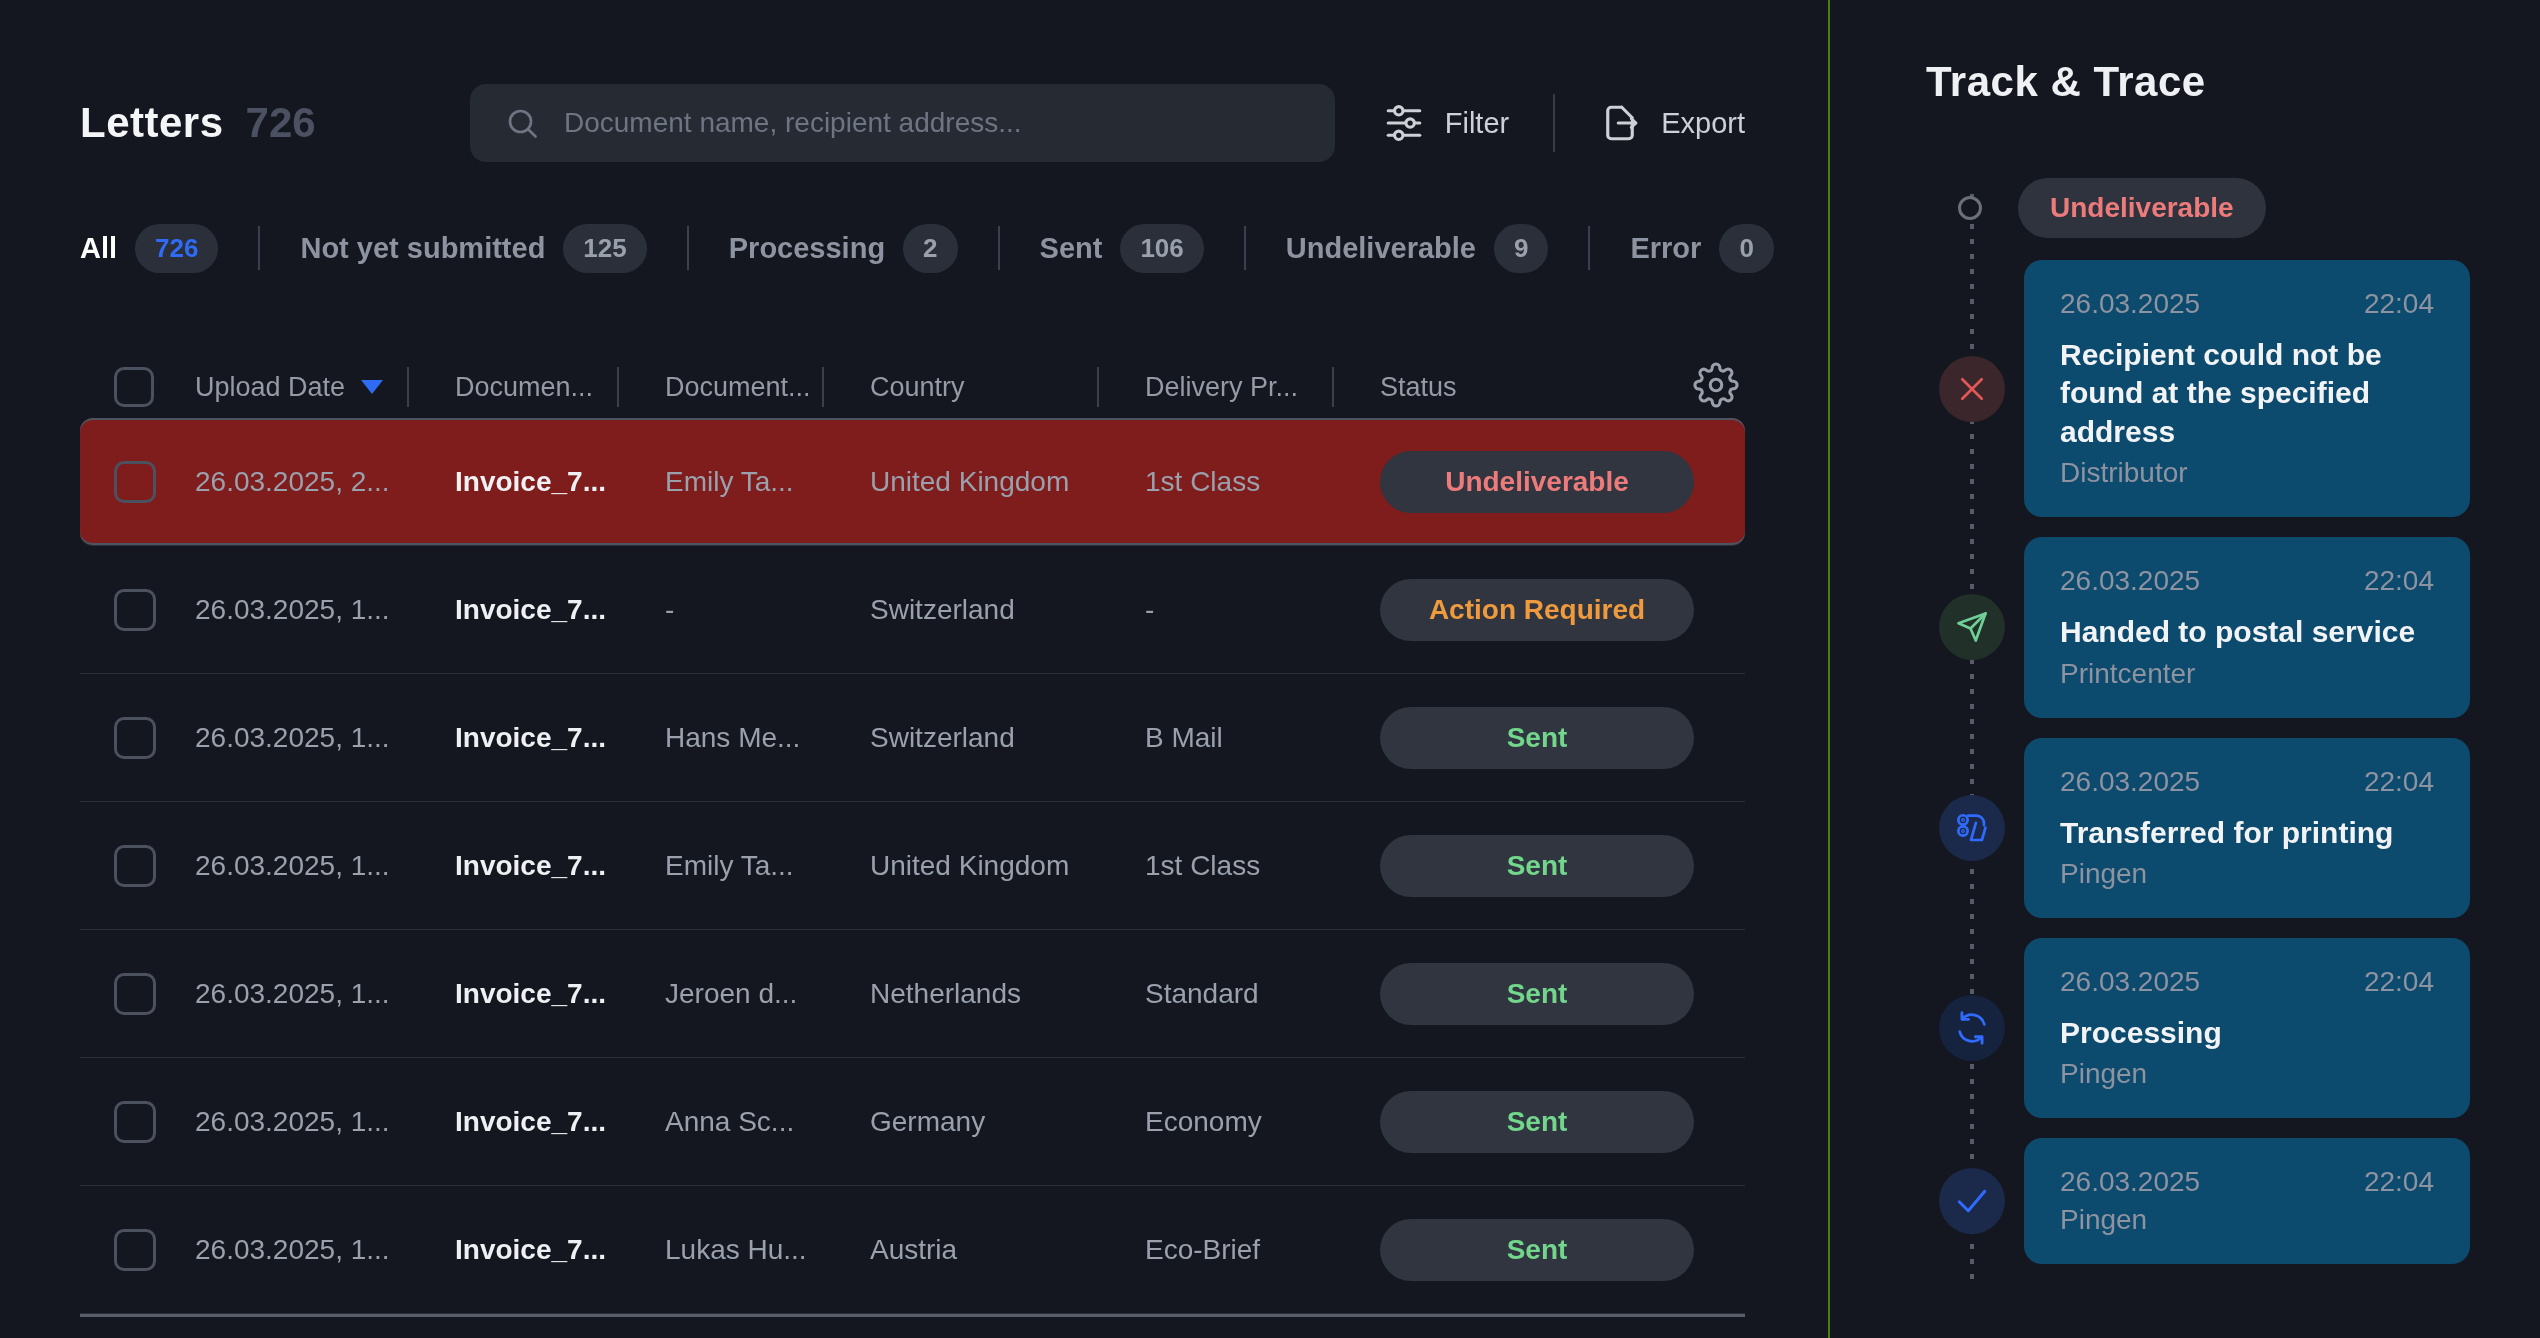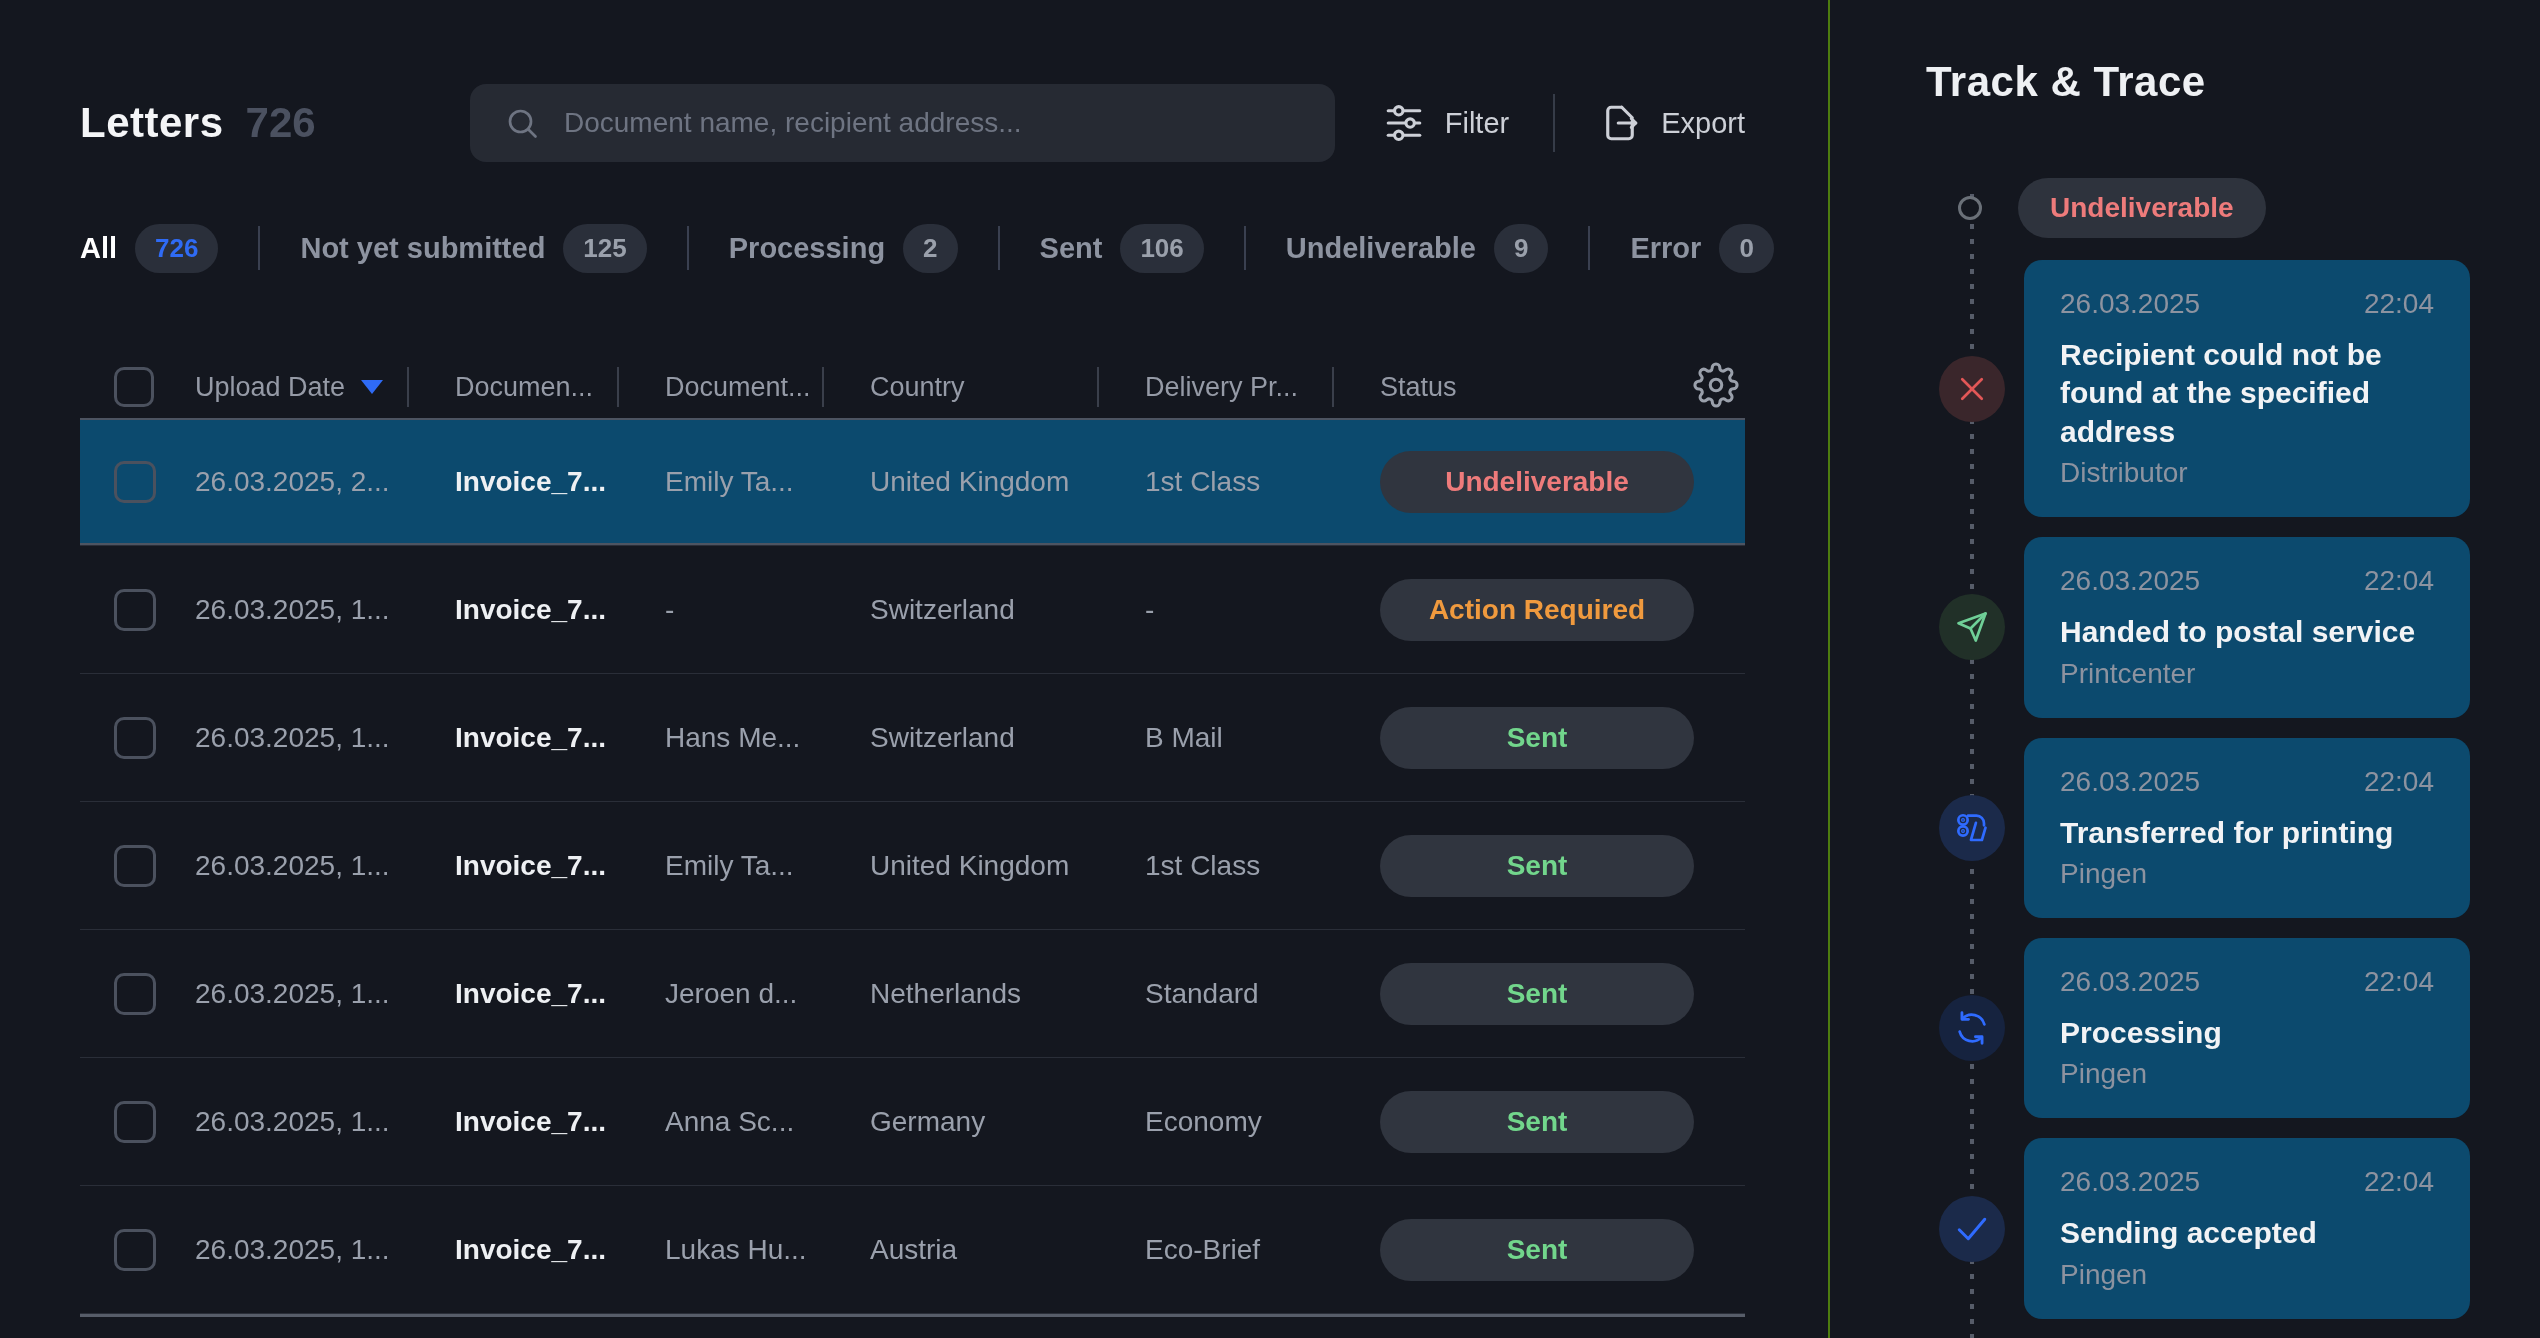--- a/index.html
+++ b/index.html
@@ -53,22 +53,22 @@
           color:#9aa0ab; cursor:pointer; }
   .gear svg { width:46px; height:46px; }
   .checkbox { width:42px; height:42px; border:3px solid #4b515e; border-radius:10px;
               margin-left:34px; background:transparent; cursor:pointer; }
   .thead .checkbox { width:40px; height:40px; }
 
   .row { display:grid; grid-template-columns:115px 260px 210px 205px 275px 235px auto;
          align-items:center; height:128px; border-bottom:1px solid #2a2e38; cursor:pointer; }
   .row .cell { font-size:28px; color:#9aa0ac; overflow:hidden; white-space:nowrap; }
   .row .cell.doc { color:#eef0f3; font-weight:600; }
-  .row.selected { background:#0c4a6e;
-                  box-shadow:inset 0 2px 0 #4d5461, inset 0 -2px 0 #4d5461; }
+  .row.selected { background:#7f1d1d;
+                  box-shadow:inset 0 2px 0 #4d5461, inset 0 -2px 0 #4d5461;border-radius:13px; }
   .row.partial { border-top:3px solid #575d69; }
   .pill { width:314px; height:62px; border-radius:32px; background:#30353f;
           display:flex; align-items:center; justify-content:center;
           font-size:28px; font-weight:600; }
   .pill.sent { color:#72d68c; }
   .pill.undeliverable { color:#ee7b7b; }
   .pill.action { color:#f09a3e; }
   .pill.none { color:transparent; }
 
   
@@ -384,19 +384,18 @@
           <div class="t-node" style="background: rgb(27, 42, 74); color: rgb(47, 107, 255);">
             <svg viewBox="0 0 24 24" fill="none" stroke="currentColor" stroke-width="2" stroke-linecap="round" stroke-linejoin="round">
               <polyline points="3.5 12.5 9.5 18.5 20.5 5.5"></polyline>
             </svg>
           </div>
           <div class="t-card">
             <div class="t-dates">
               <span>26.03.2025</span>
               <span>22:04</span>
             </div>
-            <div class="t-title">Sending accepted</div>
             <div class="t-sub">Pingen</div>
           </div>
         </div>
       </div>
   </div>
 </div>
 
 </body></html>

